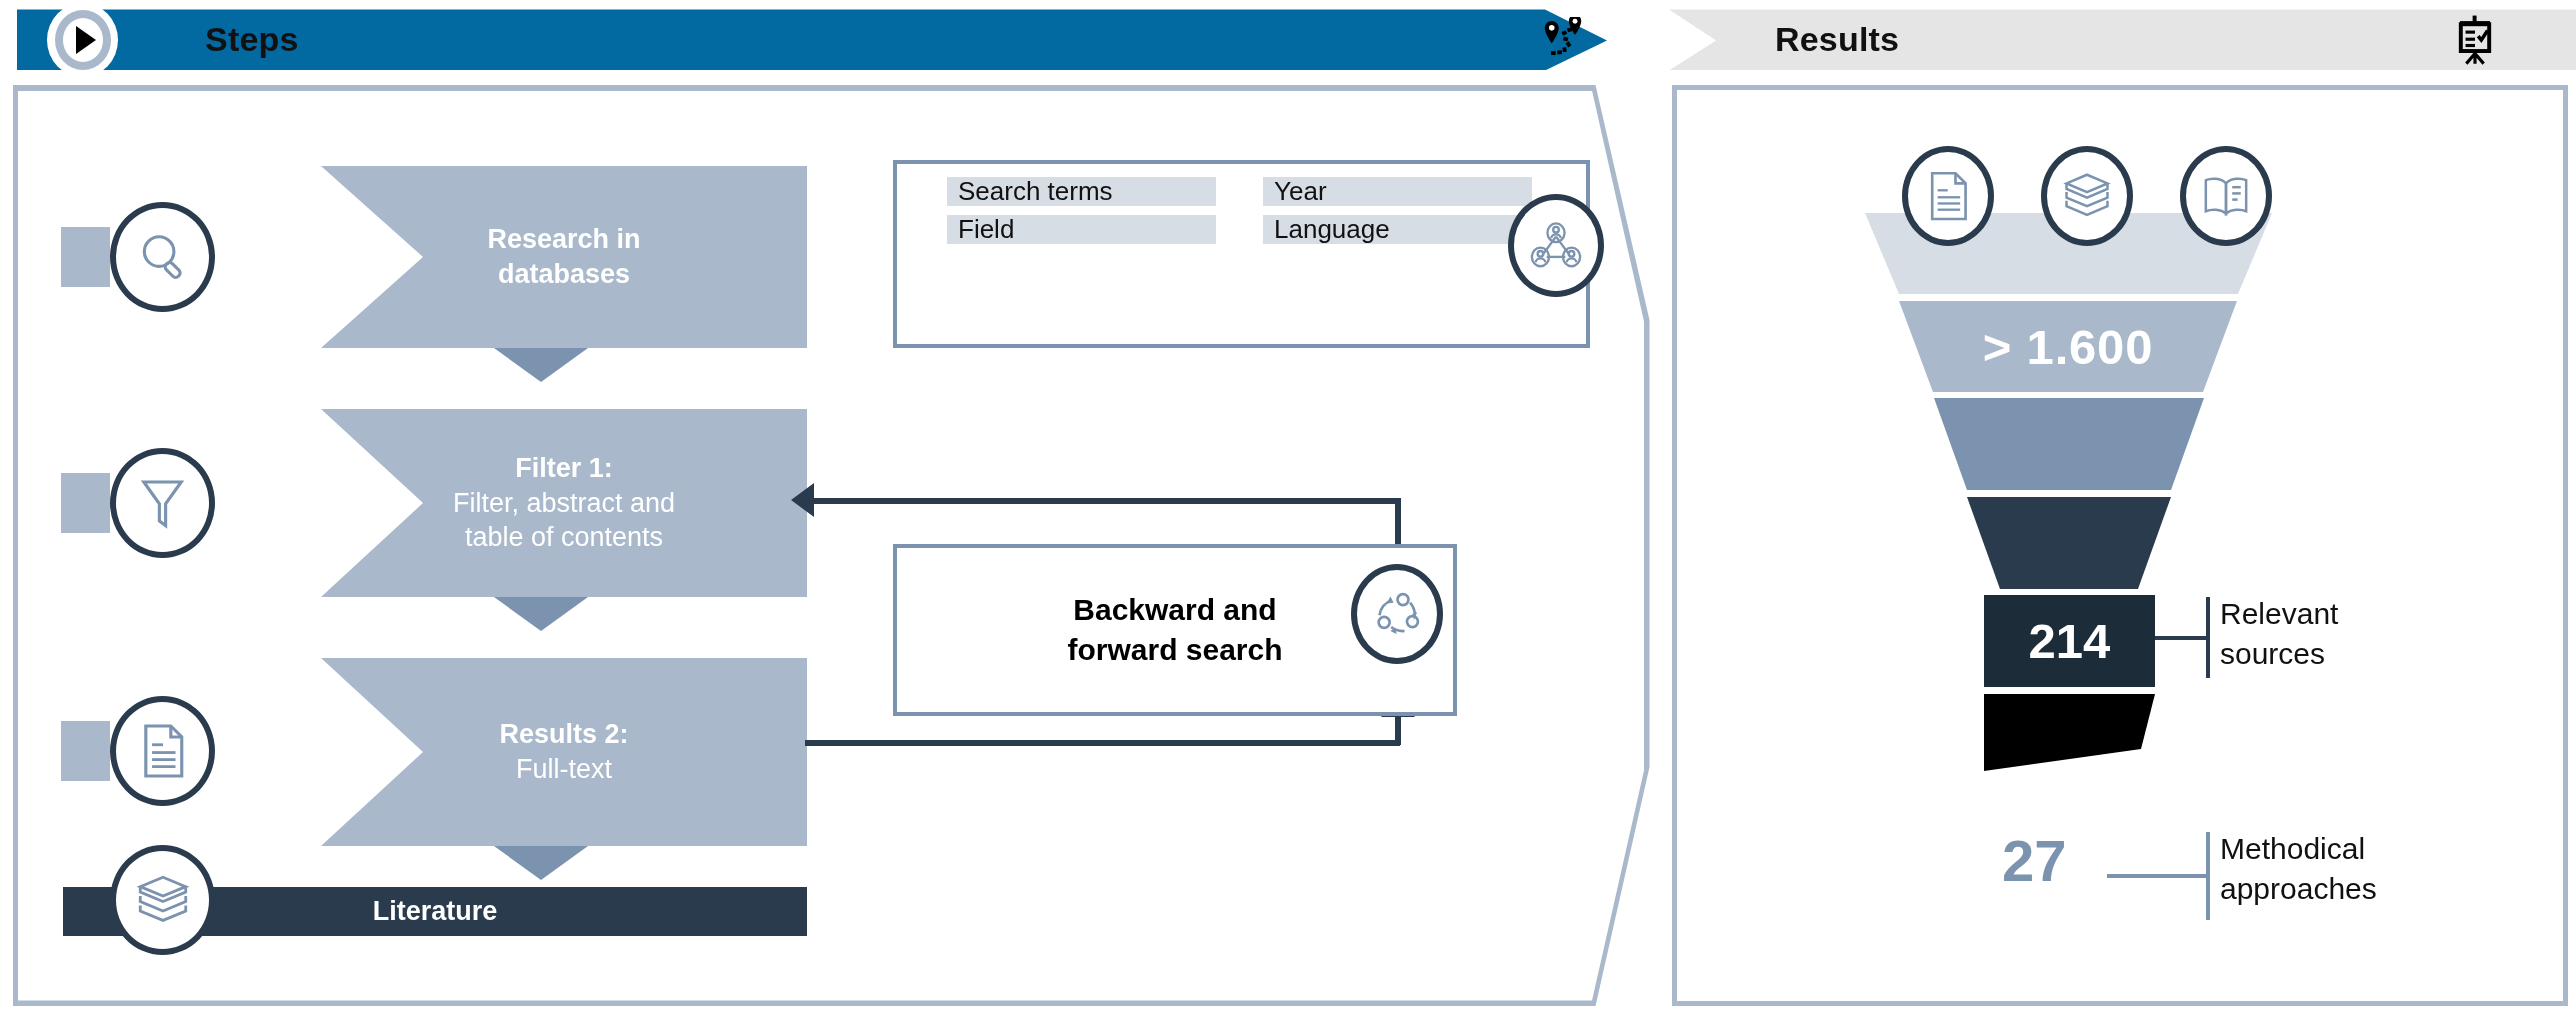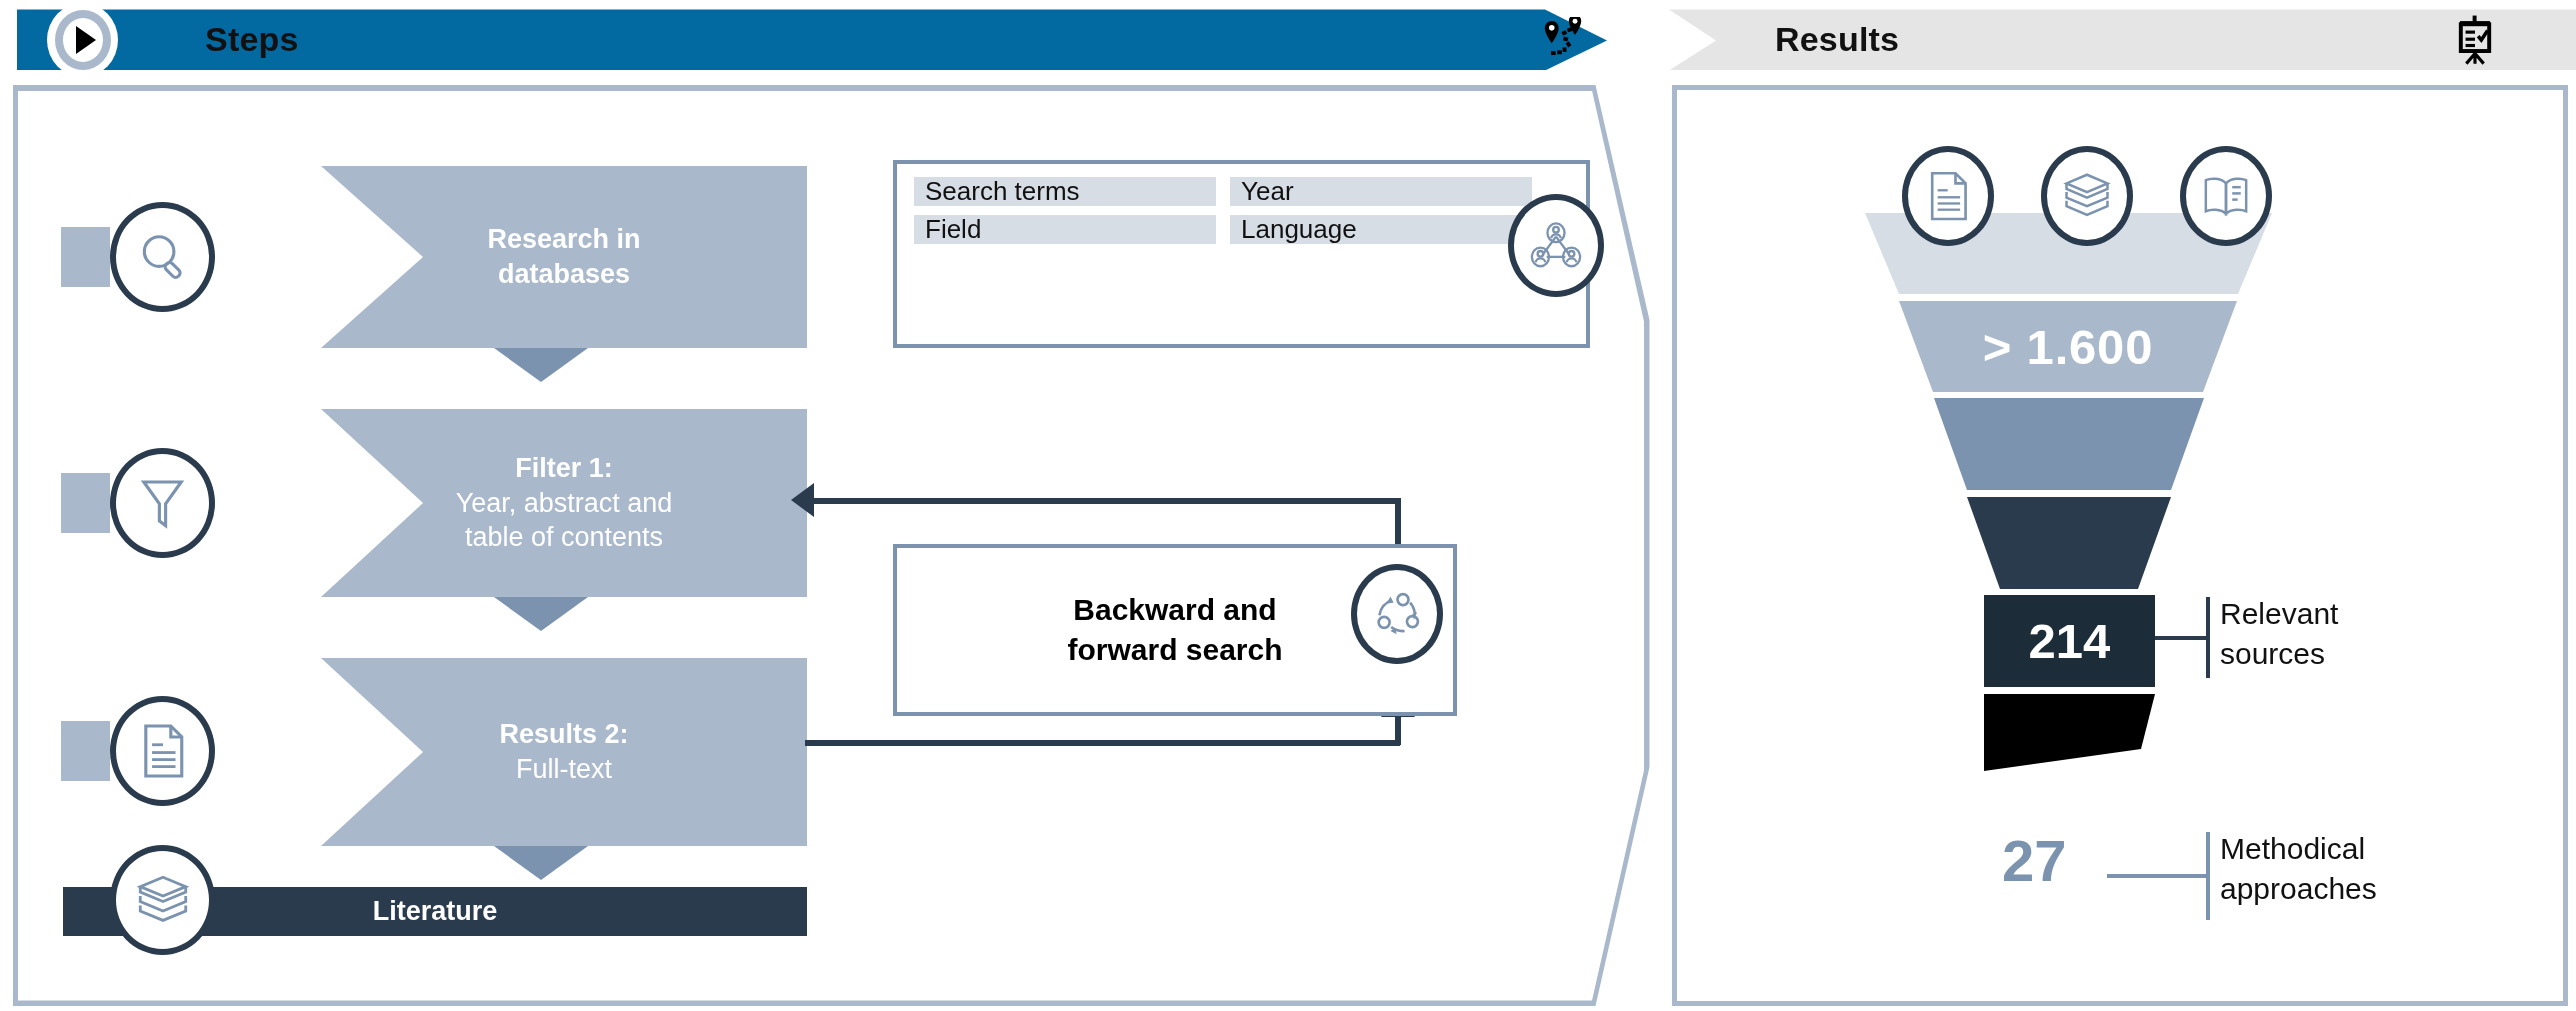--- a/index.html
+++ b/index.html
@@ -124,21 +124,21 @@
   
   #limit-panel{
     left:893px;top:160px;width:697px;height:188px;
     border:4.7px solid #7b93ae;background:#ffffff;box-sizing:border-box;
     padding:12.5px 17px 0 17px;
   }
   #limit-title{font-size:28px;font-weight:bold;color:#000;margin:0 0 9.4px 0;}
   .tag-grid{display:grid;grid-template-columns:302px 302px;gap:9.4px 14px;}
   .tag{
     background:#d6dde5;height:29px;display:flex;align-items:center;
-    padding-left:11px;font-size:26px;color:#111;box-sizing:border-box;
+    padding-left:11px;font-size:26px;color:#111;box-sizing:border-box;margin-left:33px;
   }
   #network-badge{
     left:1508px;top:194px;width:96px;height:103px;
     border-radius:50%;background:#ffffff;border:6.3px solid #2a3b4d;
     display:flex;align-items:center;justify-content:center;box-sizing:border-box;
   }
 
   
   #bfs-panel{
     left:893px;top:544px;width:564px;height:172px;
@@ -278,21 +278,21 @@
   <div class="fbox-text">
     <div class="t1">Research in</div>
     <div class="t1">databases</div>
   </div>
 </div>
 <div class="abs down-arrow" id="arr1"></div>
 
 <div class="abs flowbox" id="box-filter1">
   <div class="fbox-text">
     <div class="t1">Filter 1:</div>
-    <div class="t2">Year, abstract and</div>
+    <div class="t2">Filter, abstract and</div>
     <div class="t2">table of contents</div>
   </div>
 </div>
 <div class="abs down-arrow" id="arr2"></div>
 
 <div class="abs flowbox" id="box-filter2">
   <div class="fbox-text">
     <div class="t1">Results 2:</div>
     <div class="t2">Full-text</div>
   </div>

